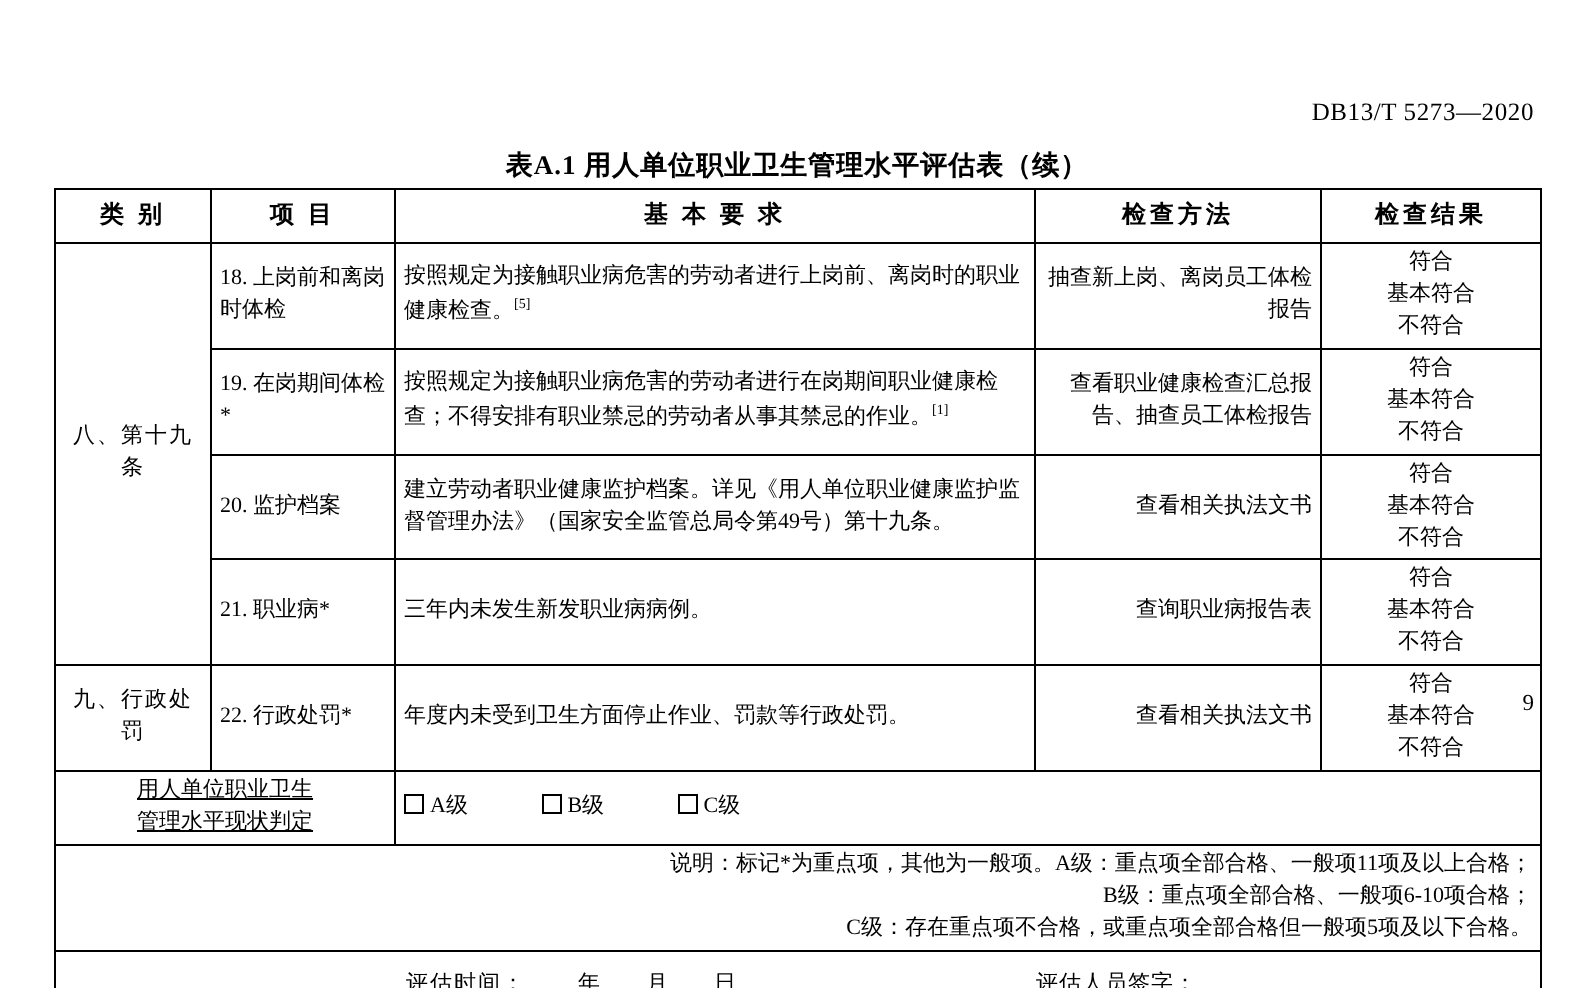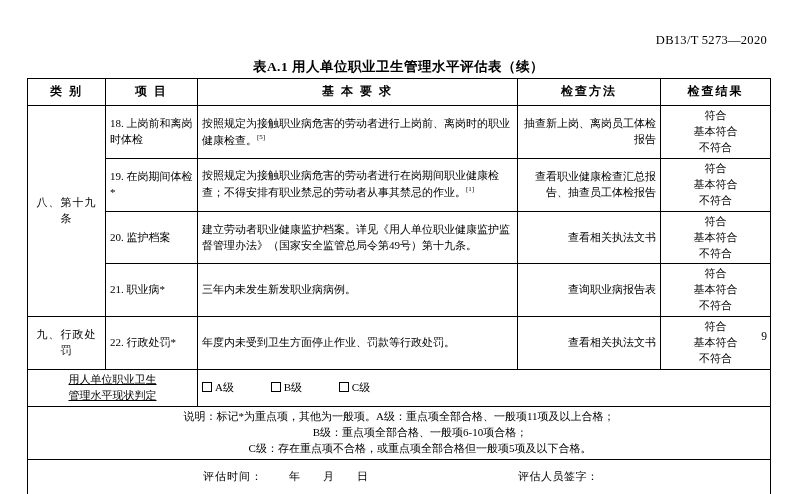--- a/index.html
+++ b/index.html
@@ -10,21 +10,21 @@
     width: 797px;
     height: 494px;
     background: #ffffff;
     font-family: "Liberation Serif", "DejaVu Serif", serif;
     color: #000000;
     position: relative;
     overflow: hidden;
   }
   .page {
     position: absolute;
-    left: 0; top: 0;
+    left: 0; top: 16px;
     width: 797px; height: 356px;
   }
   .std-no {
     position: absolute;
     right: 30px;
     top: 33px;
     font-size: 12.5px;
     letter-spacing: 0.3px;
     font-family: "Liberation Serif", serif;
   }
@@ -114,21 +114,21 @@
   }
   .sq {
     display: inline-block;
     width: 8px;
     height: 8px;
     border: 1px solid #000;
     margin-right: 3px;
     vertical-align: -1px;
   }
   td.note {
-    text-align: center;
+    text-align: right;
     padding: 3px 6px 4px 6px;
     font-size: 10.5px;
     line-height: 1.7;
   }
   .note-l2, .note-l3, .note-l4 {
     display: block;
     padding-left: 42px;
   }
   td.footer {
     height: 34px;

